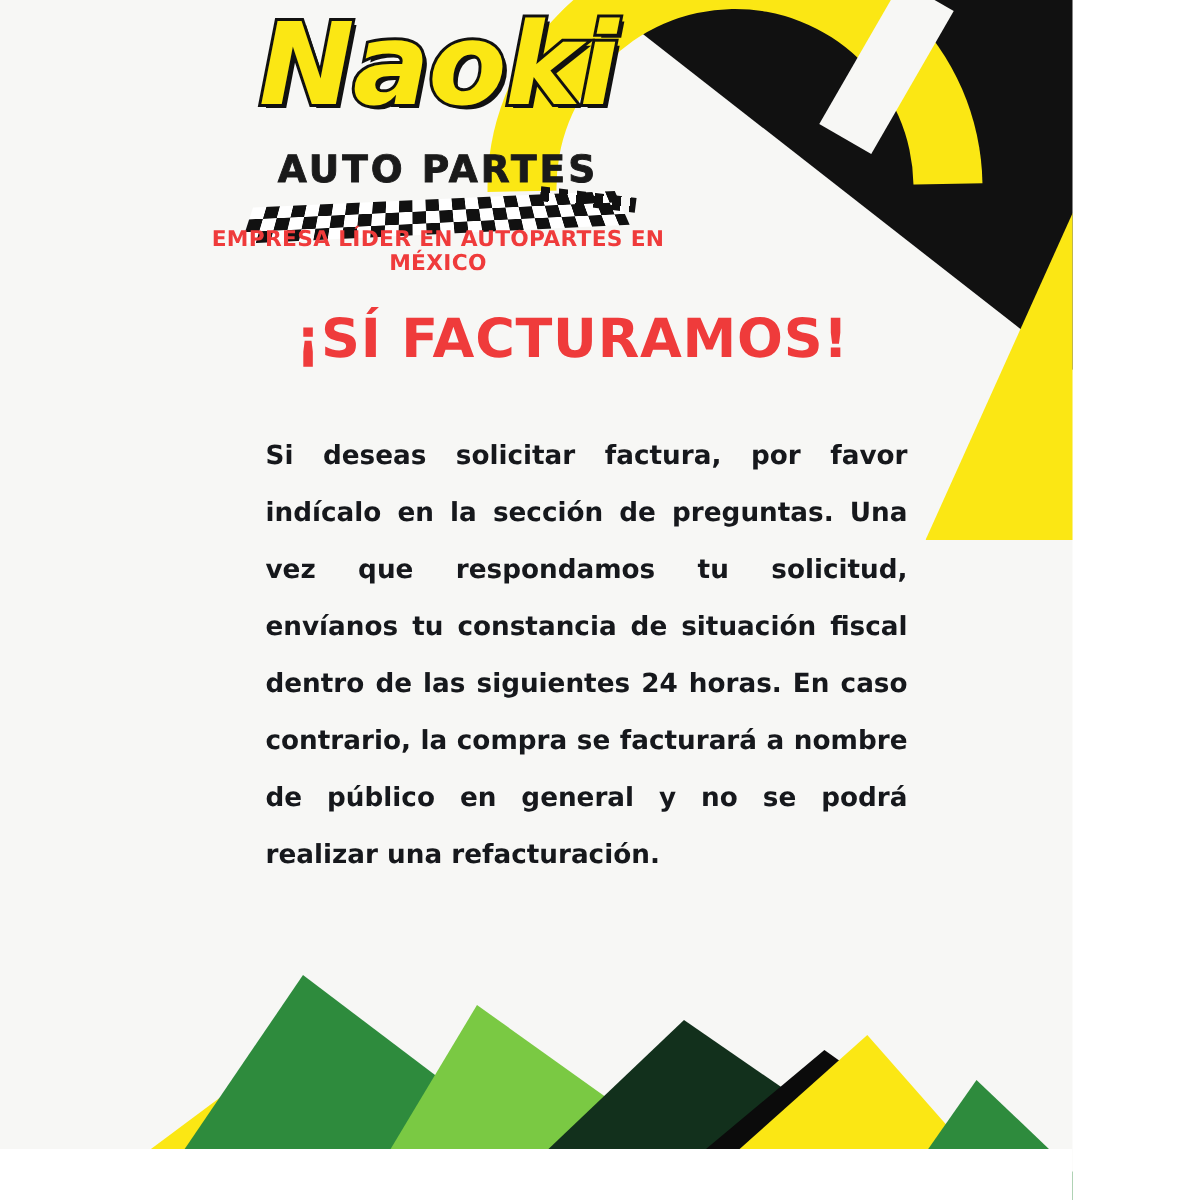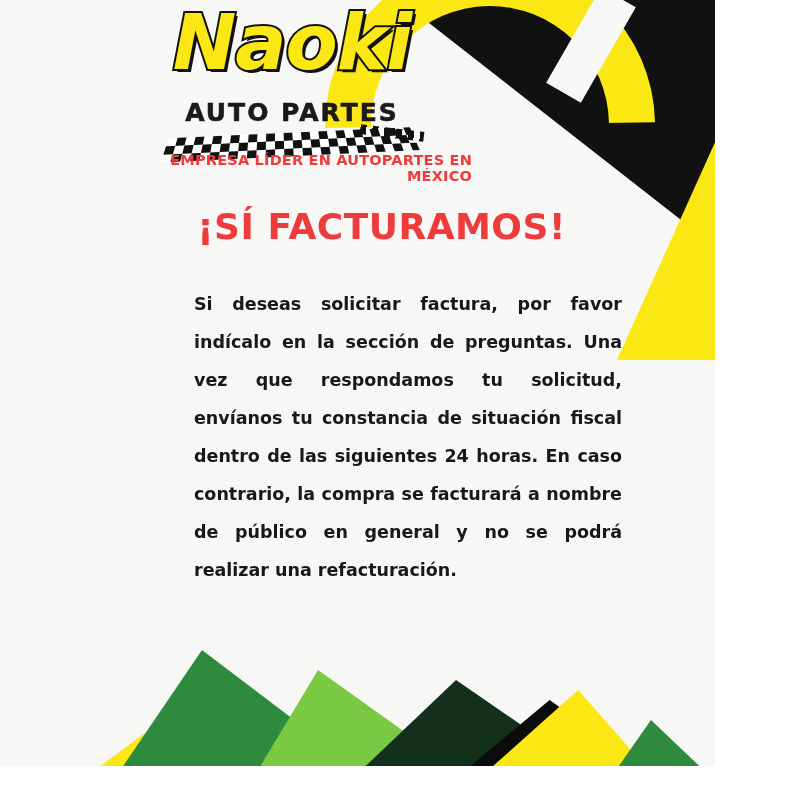--- a/index.html
+++ b/index.html
@@ -142,42 +142,42 @@
     position: absolute;
     top: 128px; left: 360px;
     width: 64px; height: 10px;
     background-image: repeating-linear-gradient(90deg, #111 0 6px, transparent 6px 12px);
     transform: rotate(7deg);
   }
   .tagline {
     position: absolute;
     top: 152px; left: 112px;
     width: 360px;
-    text-align: right;
+    text-align: center;
     font-size: 14.5px;
     font-weight: bold;
     letter-spacing: 0.2px;
     color: #ef3b3b;
   }
 
   
   .headline {
     position: absolute;
     top: 206px; left: 12px; width: 100%;
     text-align: center;
     font-size: 36px;
     font-weight: bold;
     letter-spacing: 0.5px;
     color: #ef3b3b;
     padding-left: 24px;
   }
   .body-text {
     position: absolute;
     top: 286px;
-    left: 194px;
+    left: 177px;
     width: 428px;
     font-size: 17.5px;
     font-weight: bold;
     line-height: 2.17;
     color: #16181c;
     text-align: justify;
     text-justify: inter-word;
   }
 </style>
 </head>

